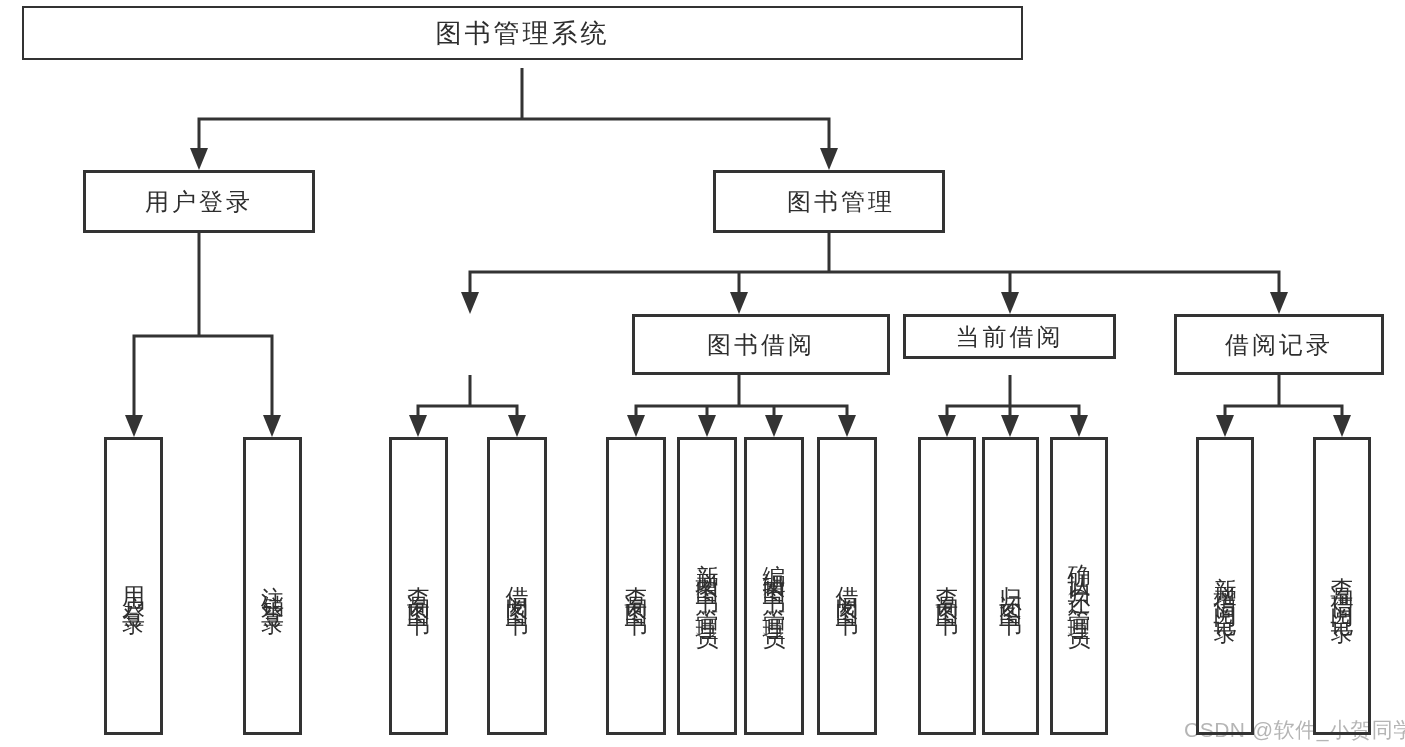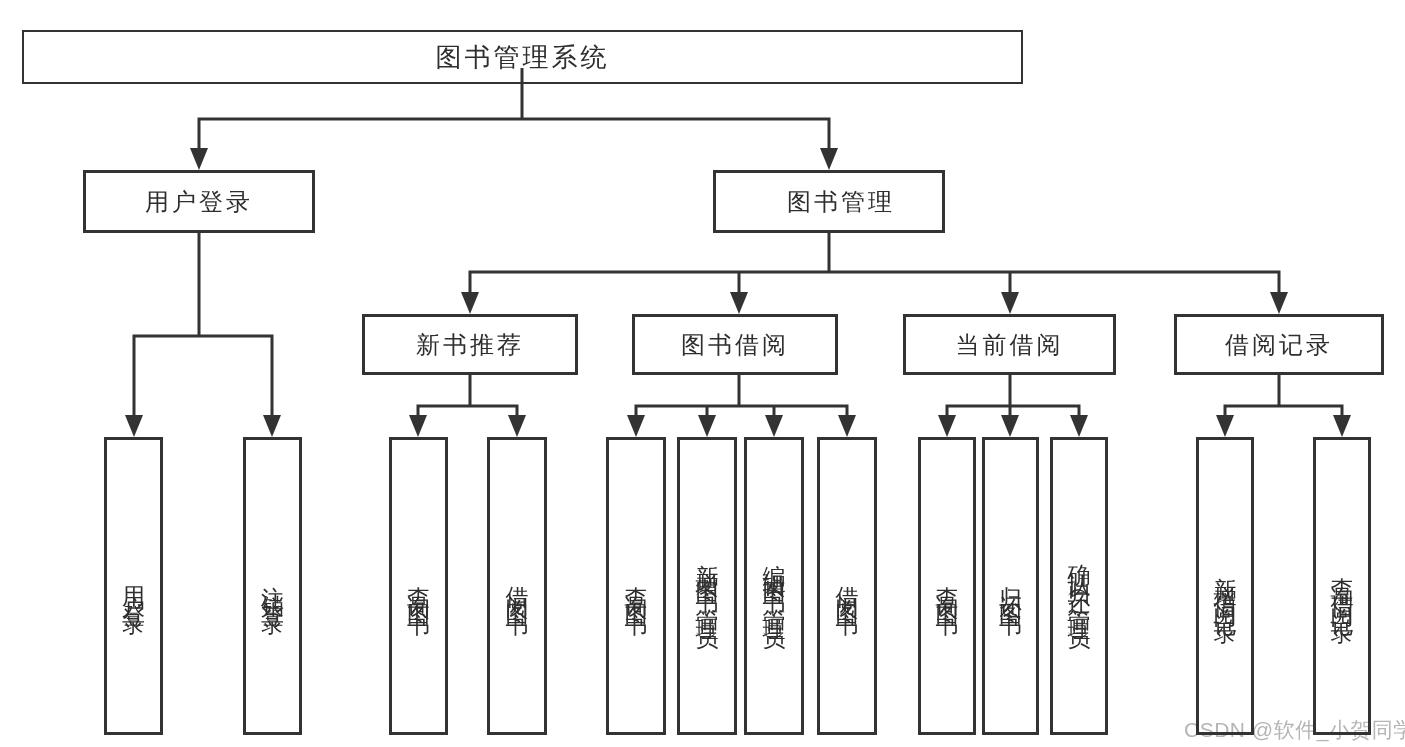--- a/index.html
+++ b/index.html
@@ -97,38 +97,35 @@
       <polygon points="774,437 765,415 783,415"></polygon>
       <polygon points="847,437 838,415 856,415"></polygon>
       <polygon points="947,437 938,415 956,415"></polygon>
       <polygon points="1010,437 1001,415 1019,415"></polygon>
       <polygon points="1079,437 1070,415 1088,415"></polygon>
       <polygon points="1225,437 1216,415 1234,415"></polygon>
       <polygon points="1342,437 1333,415 1351,415"></polygon>
     </g>
   </svg>
 
-  <div class="box h1 root-box" style="left:22px; top:30px; width:1001px; height:54px;justify-content:center;">
+  <div class="box h1 root-box" style="left:22px; top:6px; width:1001px; height:54px;justify-content:center;">
     <span>图书管理系统</span>
   </div>
 
   <div class="box h2" style="left:83px; top:170px; width:232px; height:63px;">
     <span>用户登录</span>
   </div>
   <div class="box h2" style="left:713px; top:170px; width:232px; height:63px;padding-left:24px;">
     <span>图书管理</span>
   </div>
 
-  <div class="box h2" style="left:362px; top:314px; width:216px; height:61px;">
-    <span>新书推荐</span>
-  </div>
-  <div class="box h2" style="left:632px; top:314px; width:206px; height:61px;">
+  <div class="box h2" style="left:632px; top:314px; width:258px; height:61px;">
     <span>图书借阅</span>
   </div>
-  <div class="box h2" style="left:903px; top:314px; width:213px; height:61px;">
+  <div class="box h2" style="left:903px; top:314px; width:213px; height:45px;">
     <span>当前借阅</span>
   </div>
   <div class="box h2" style="left:1174px; top:314px; width:210px; height:61px;">
     <span>借阅记录</span>
   </div>
 
   <div class="box v" style="left:104px; top:437px; width:59px; height:298px;">
     <span>用户登录</span>
   </div>
   <div class="box v" style="left:243px; top:437px; width:59px; height:298px;">

